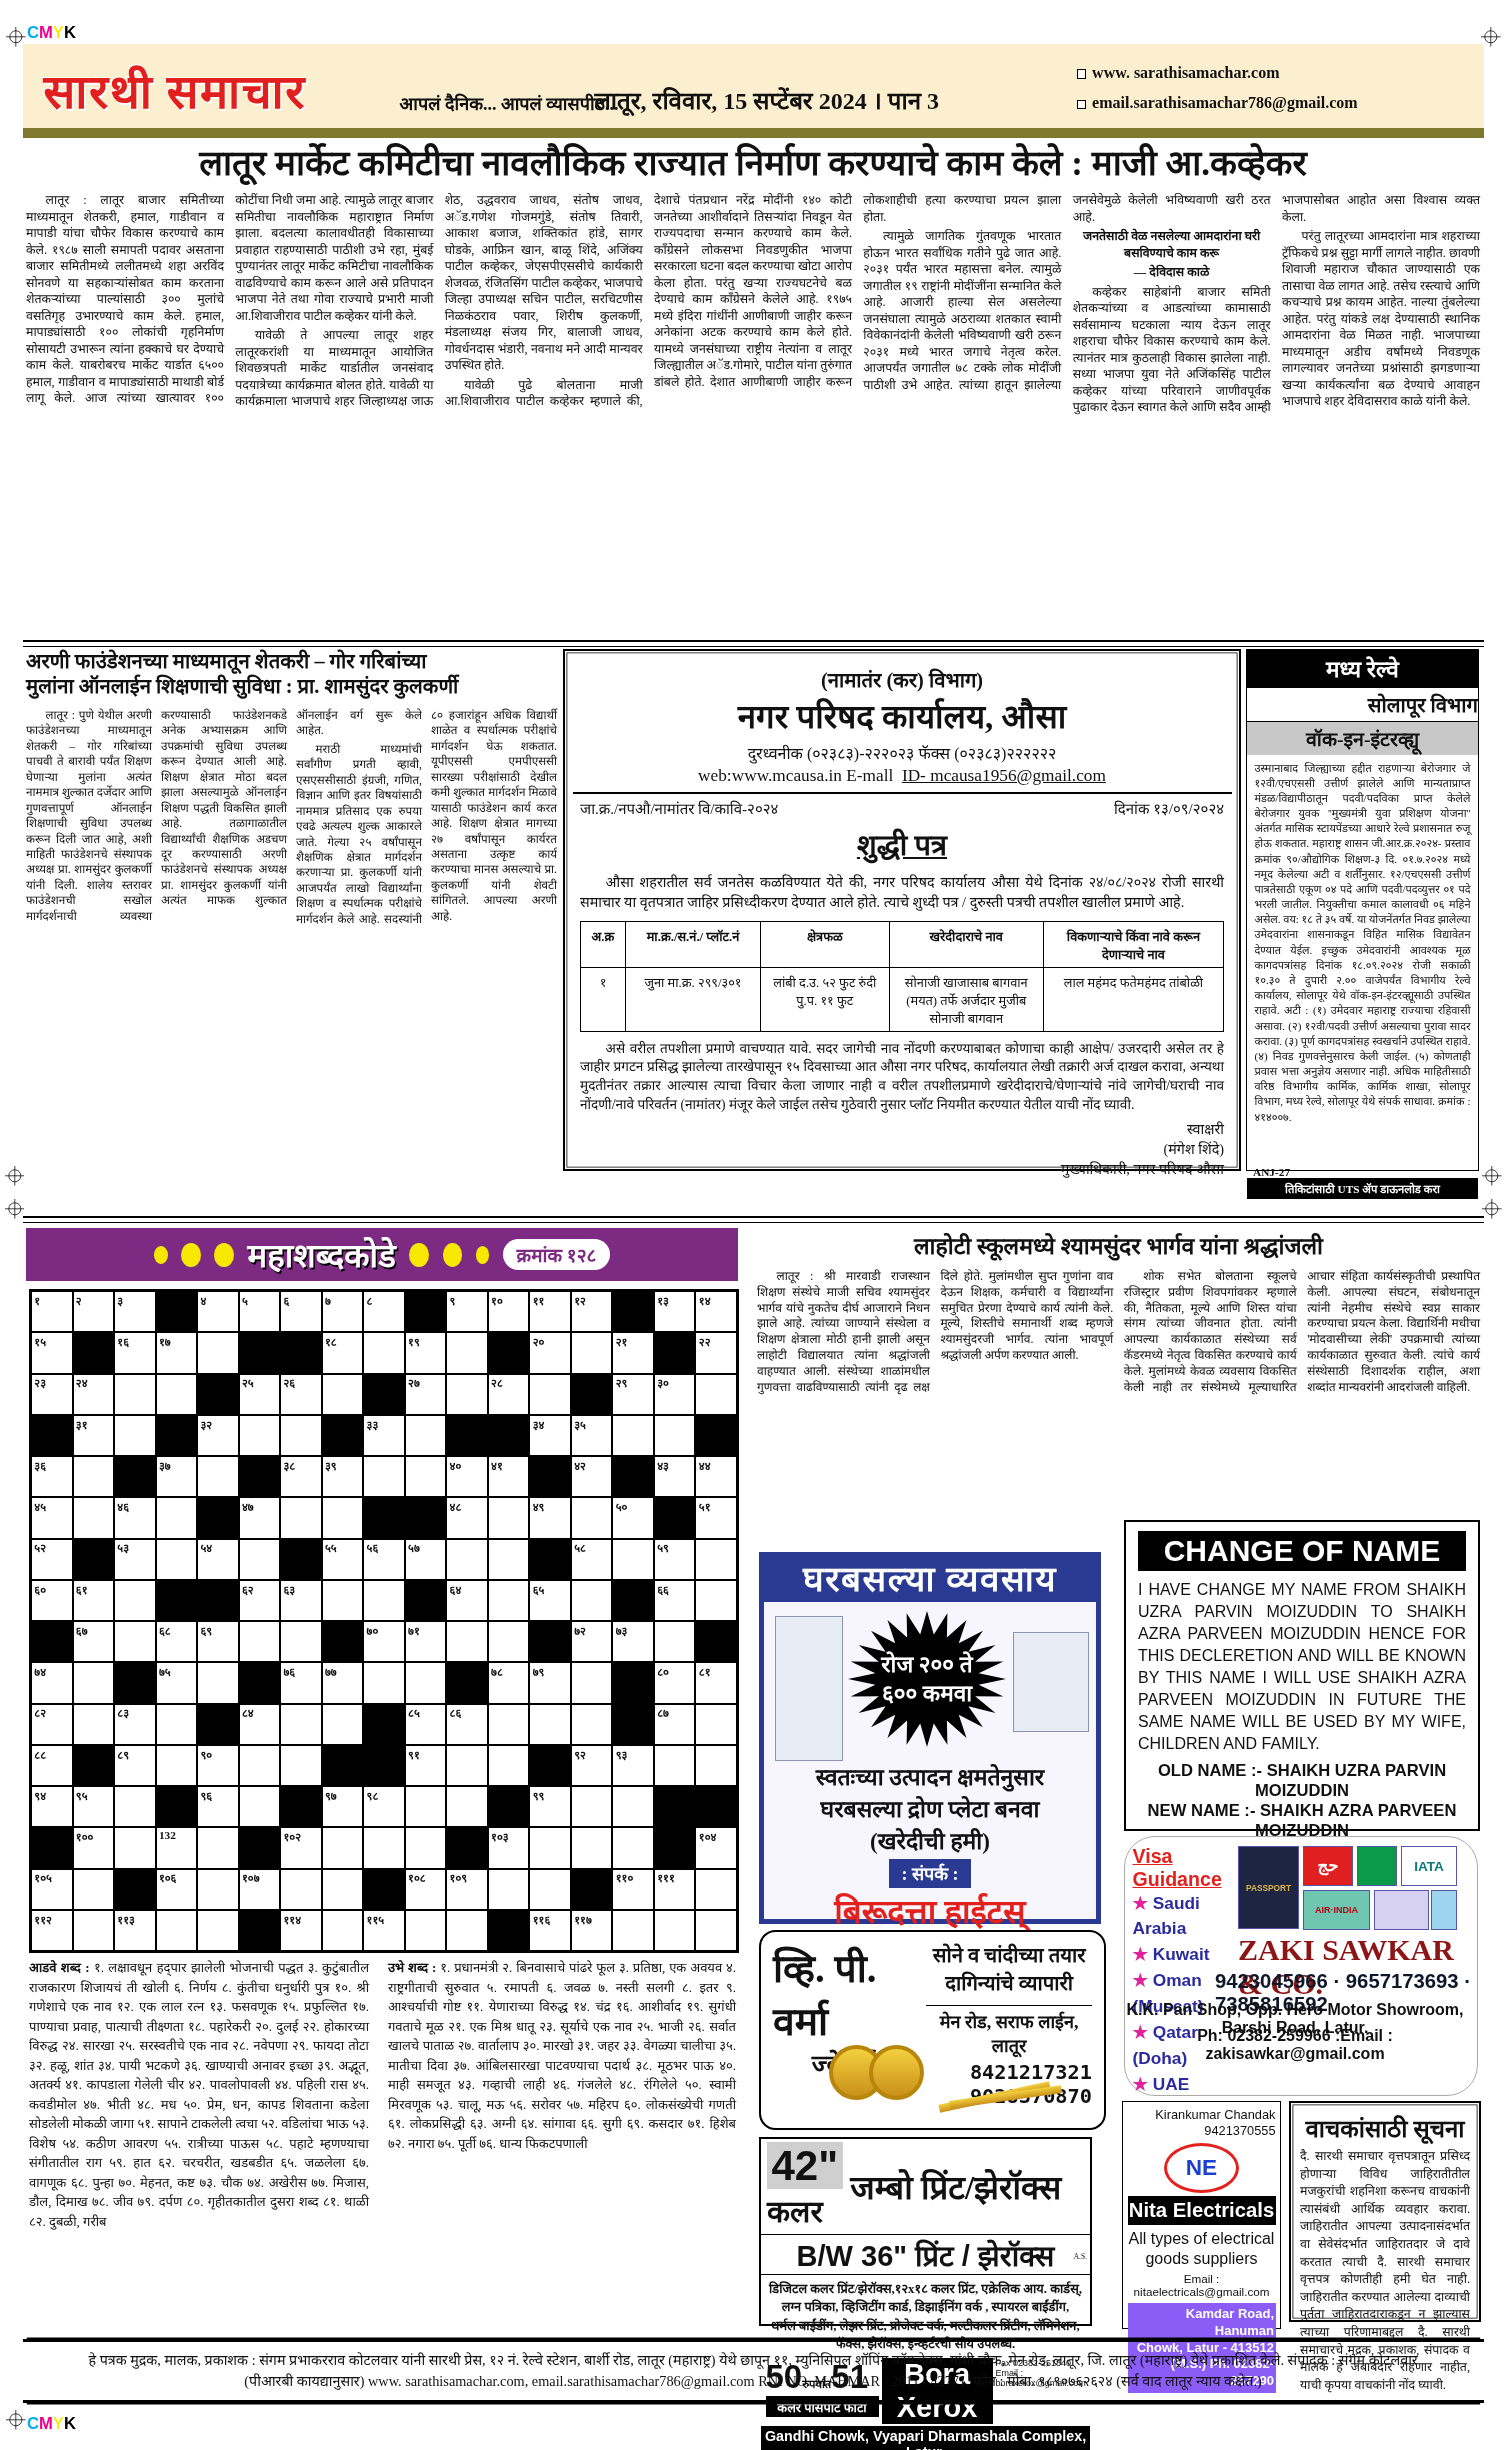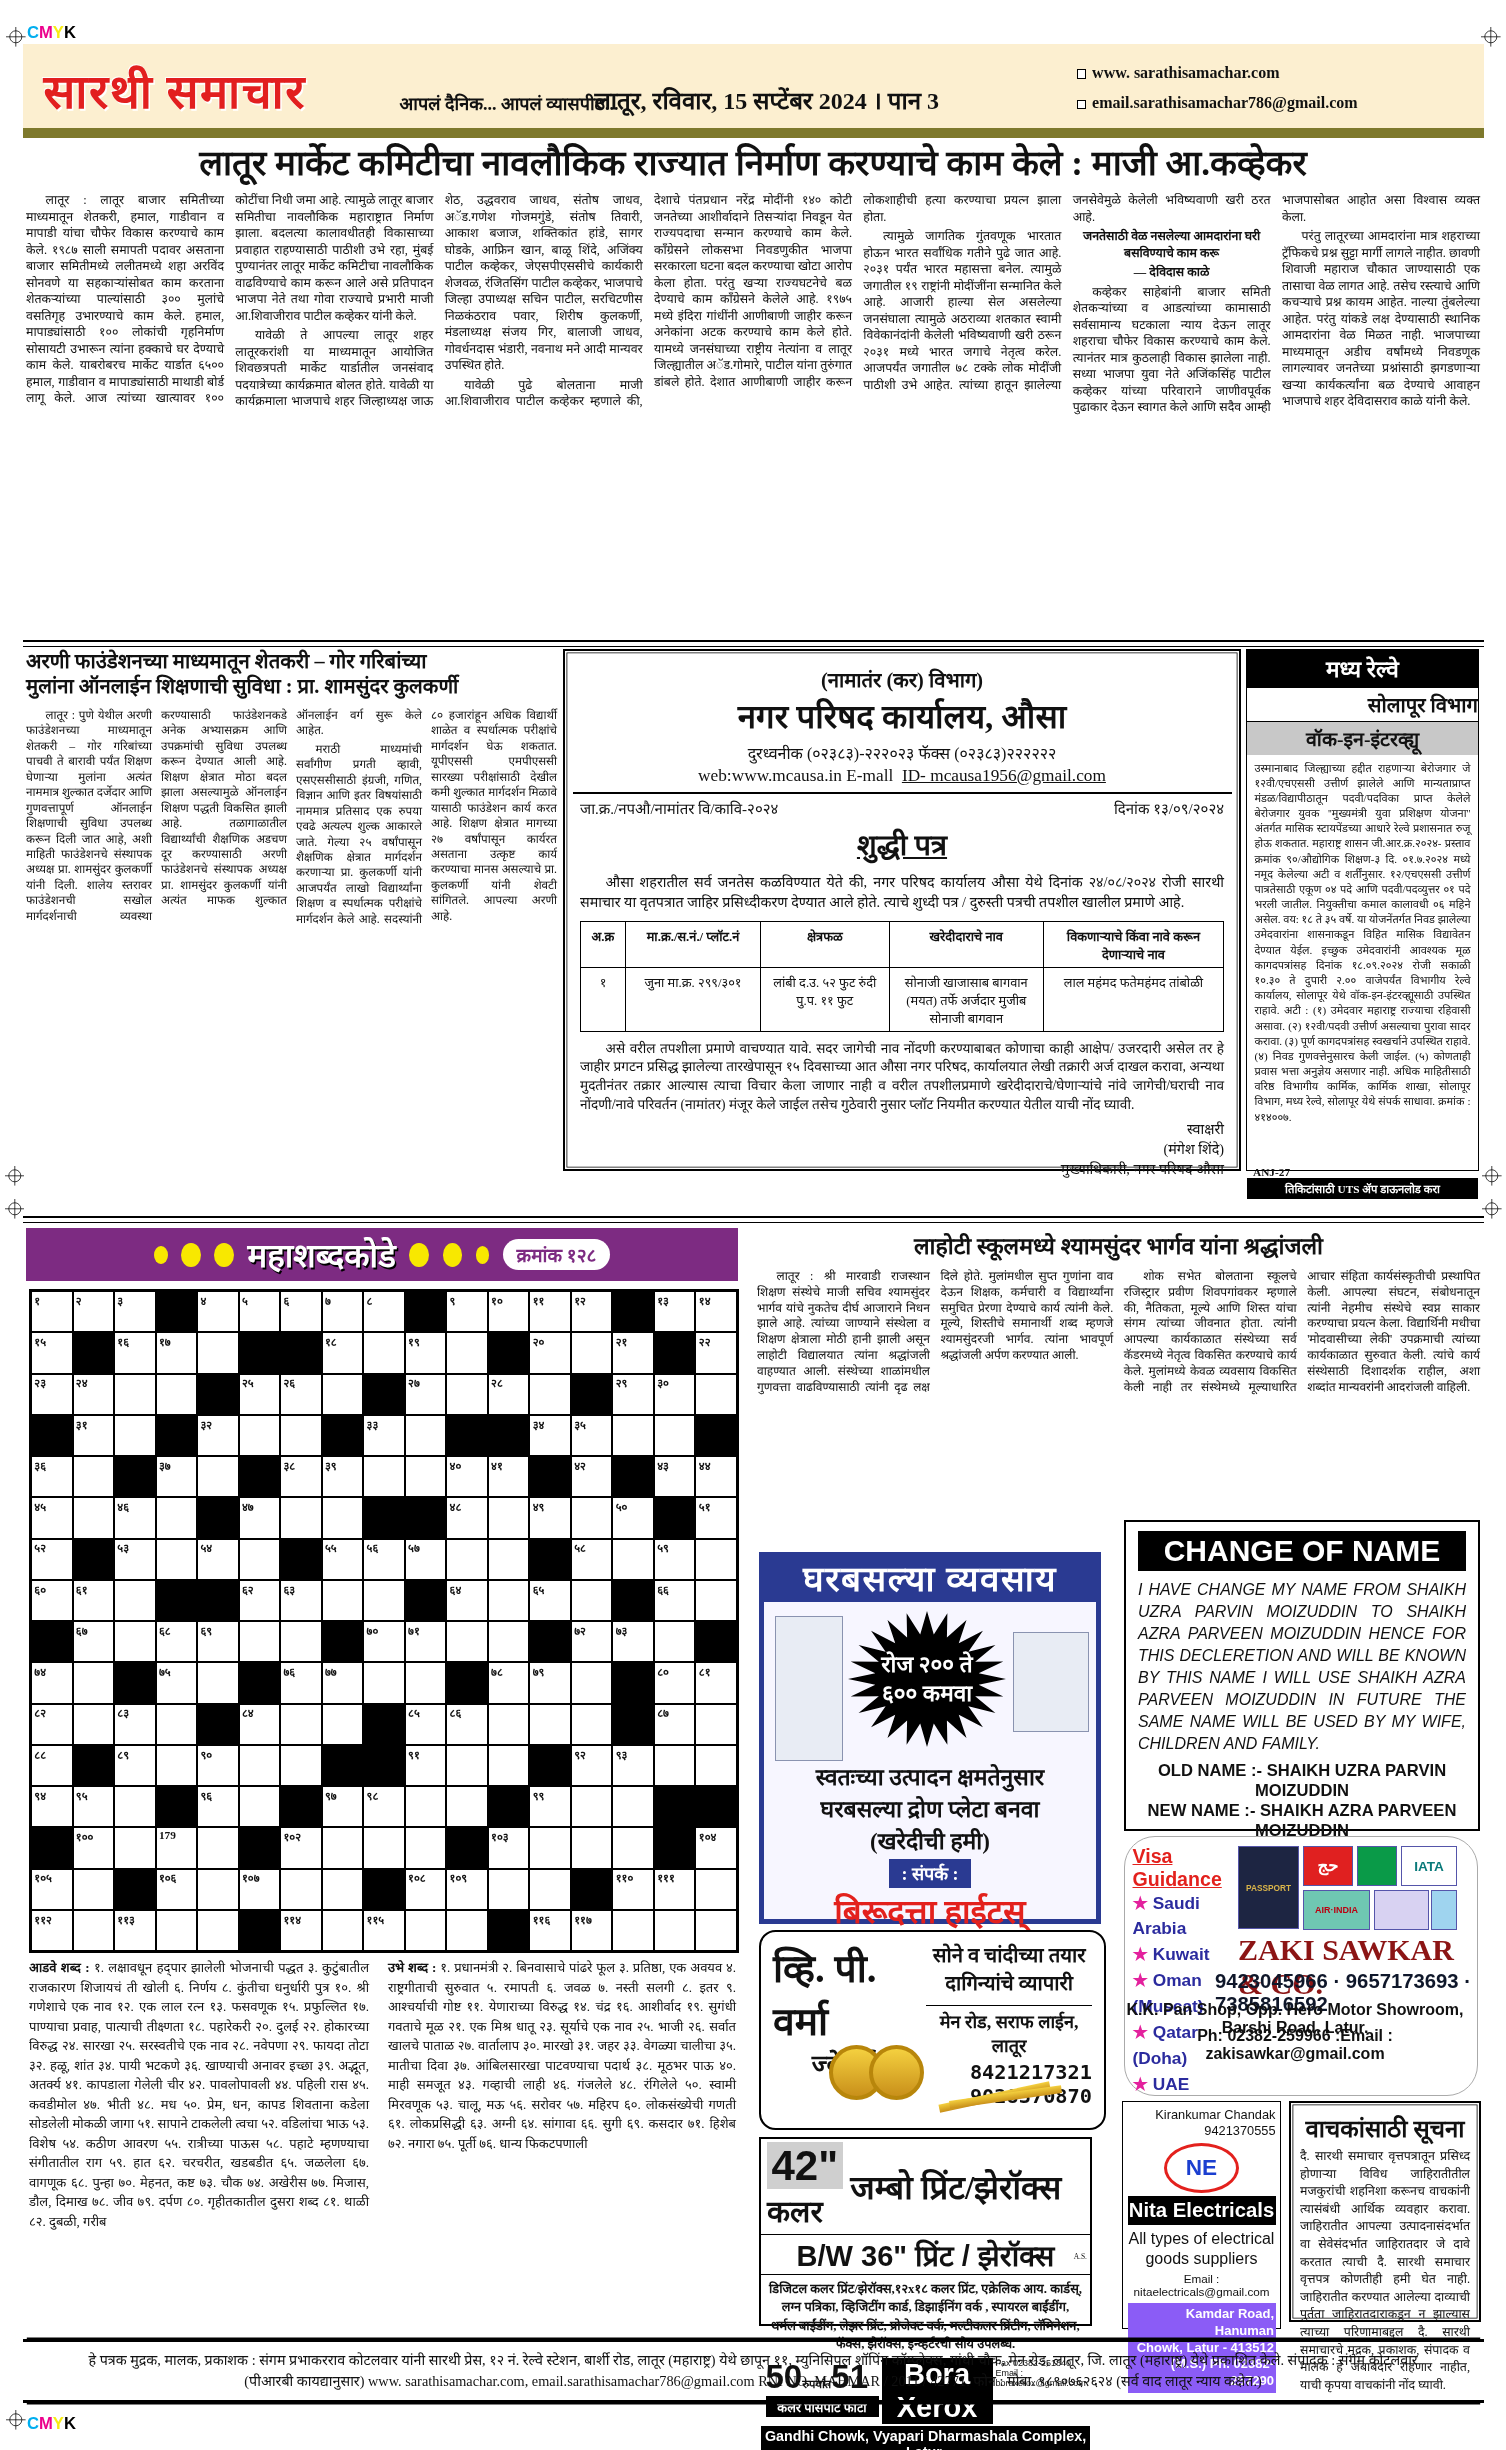--- a/index.html
+++ b/index.html
@@ -78,21 +78,21 @@
   .contact-chip{background:#2a3a92;color:#fff;display:inline-block;font-size:18px;
       font-weight:bold;padding:2.3px 12px;}
   .ghar-brand{color:#e3211d;font-size:33px;font-weight:bold;}
   .ghar-addr{color:#1a1a8c;font-size:18px;font-weight:bold;}
   .ghar-ph{color:#1b3fd0;font-size:22.6px;font-weight:bold;}
 
   
   .con{border:2.3px solid #000;padding:9px 12px;background:#fff;}
   .con-h{background:#000;color:#fff;font-size:30px;font-weight:bold;text-align:center;
       padding:3px 0;font-family:"Liberation Sans",sans-serif;}
-  .con-body{font-size:16px;line-height:1.38;font-family:"Liberation Sans",sans-serif;font-weight:500;font-style:italic;}
+  .con-body{font-size:16px;line-height:1.38;font-family:"Liberation Sans",sans-serif;font-weight:500;}
   .con-name{font-size:16.6px;font-weight:bold;font-family:"Liberation Sans",sans-serif;}
 
   
   .zaki{border:1.5px solid #aaa;background:#fff;padding:6px;}
   .visa-title{color:#e3211d;font-size:19.6px;font-weight:bold;text-decoration:underline;
       font-family:"Liberation Sans",sans-serif;}
   .visa-item{color:#2b2b9e;font-size:17.3px;font-weight:bold;font-family:"Liberation Sans",sans-serif;line-height:1.5;}
   .visa-item .star{color:#e3219d;}
   .thumb{border:1.5px solid #5555aa;display:flex;align-items:center;justify-content:center;
       color:#fff;font-weight:bold;font-family:"Liberation Sans",sans-serif;}
@@ -699,21 +699,21 @@
     <div class="cw-cell"></div>
     <div class="cw-cell"></div>
     <div class="cw-cell black"></div>
     <div class="cw-cell black"></div>
     <div class="cw-cell black"></div>
     <div class="cw-cell">
       <span class="cw-num">१००</span>
     </div>
     <div class="cw-cell"></div>
     <div class="cw-cell">
-      <span class="cw-num">179</span>
+      <span class="cw-num">132</span>
     </div>
     <div class="cw-cell"></div>
     <div class="cw-cell black"></div>
     <div class="cw-cell">
       <span class="cw-num">१०२</span>
     </div>
     <div class="cw-cell"></div>
     <div class="cw-cell"></div>
     <div class="cw-cell"></div>
     <div class="cw-cell black"></div>

